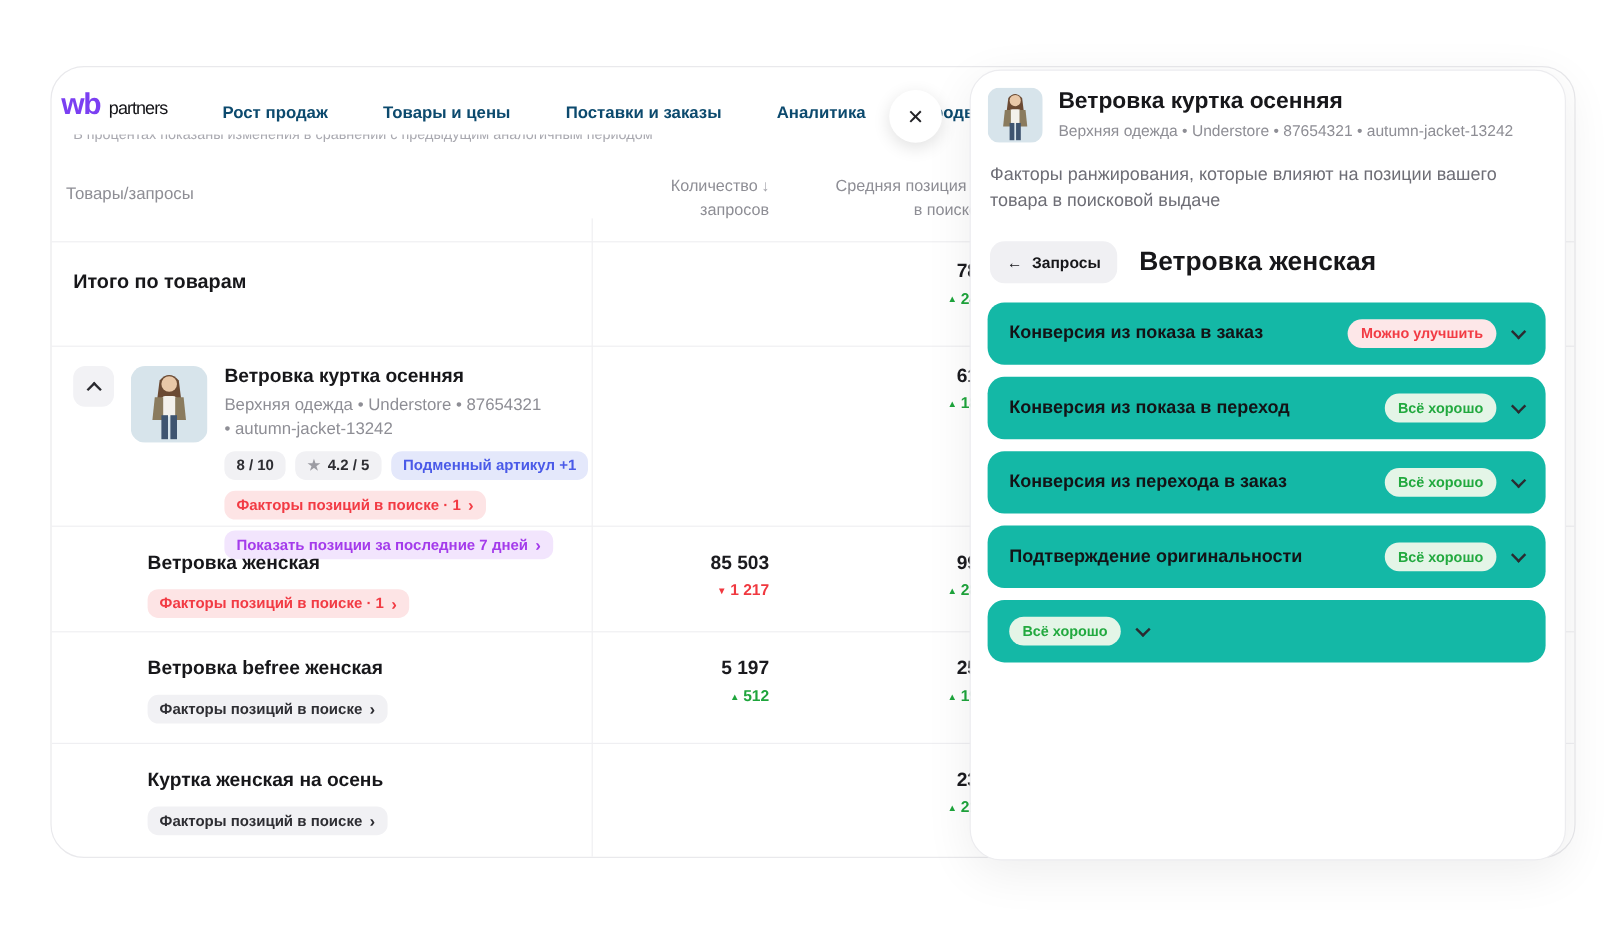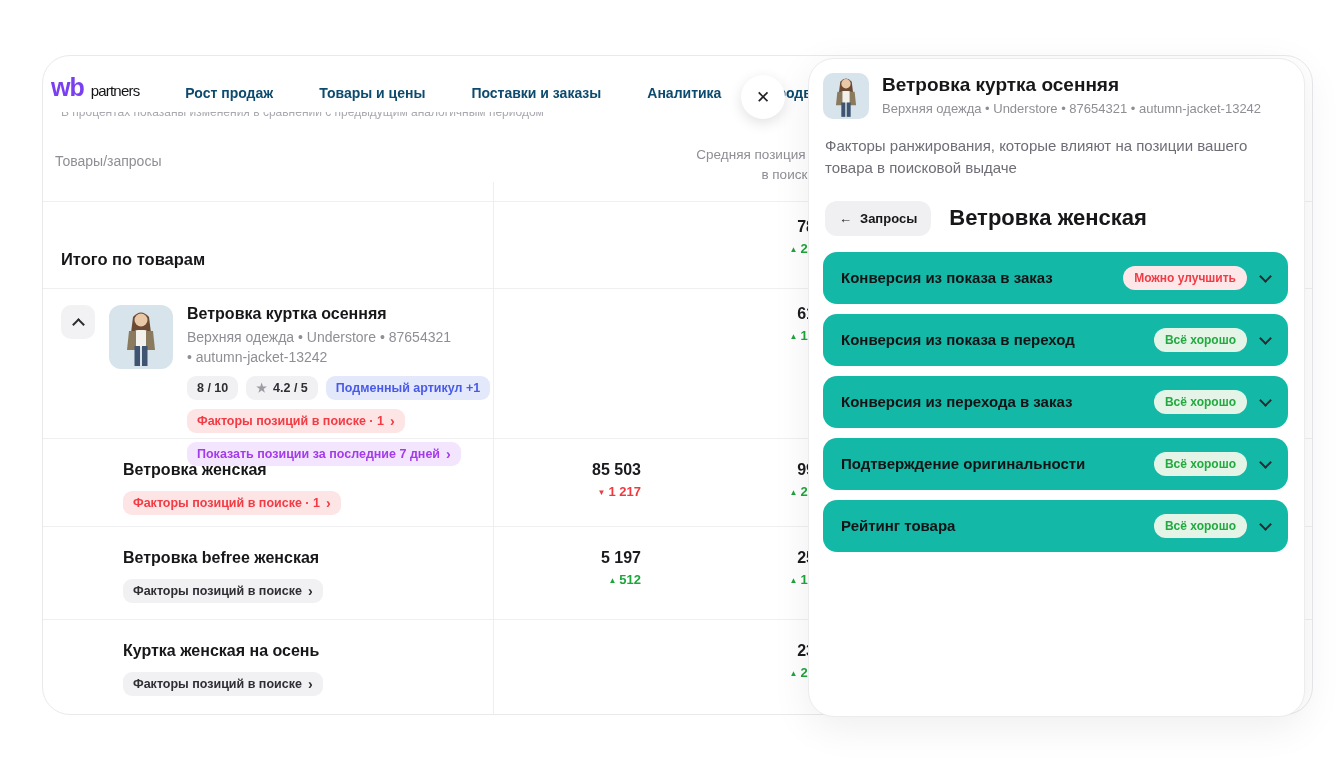--- a/index.html
+++ b/index.html
@@ -28,21 +28,21 @@
 
   .vdivider { position:absolute; left:450px; top:126px; bottom:0; width:1px; background:#efeff2; }
 
   .trow { position:relative; border-top:1px solid #efeff2; }
   .r-total { height:87px; }
   .r-product { height:150px; }
   .r-q1 { height:88px; }
   .r-q2 { height:93px; }
   .r-q3 { height:97px; }
 
-  .total-label { position:absolute; left:18px; top:48px; font-size:16.5px; font-weight:700; }
+  .total-label { position:absolute; left:18px; top:24px; font-size:16.5px; font-weight:700; }
 
   .cell2, .cell3 { position:absolute; text-align:right; top:16px; }
   .cell2 { left:420px; width:178px; }
   .cell3 { left:600px; width:172px; }
   .q-cell { top:22px; }
   .value-num { font-size:16px; font-weight:700; color:#1b1b1f; }
   .value-chg { font-size:13px; font-weight:600; margin-top:5px; }
   .up { color:#1ea53c; } .down { color:#f0383f; }
   .tri { font-size:8px; margin-right:3px; vertical-align:1px; }
 
@@ -111,20 +111,24 @@
     <span class="nav-item">Аналитика</span>
     <span class="nav-item">Продвижение</span>
   </div>
 
   <div class="note-clip">
     <span>В процентах показаны изменения в сравнении с предыдущим аналогичным периодом</span>
   </div>
 
   <div class="thead">
     <div class="th th1">Товары/запросы</div>
+    <div class="th th2">
+      <div><span>Количество</span><span class="sort-arrow">↓</span></div>
+      <div>запросов</div>
+    </div>
     <div class="th th3">
       <div><span>Средняя позиция</span><span class="sort-arrow">↓</span></div>
       <div>в поиске</div>
     </div>
   </div>
 
   <div class="vdivider"></div>
 
   <div class="trow r-total">
     <div class="total-label">Итого по товарам</div>
@@ -277,18 +281,17 @@
       <span class="factor-label">Конверсия из перехода в заказ</span>
       <span class="status-pill ok">Всё хорошо</span>
       <span class="chev c-down"></span>
     </div>
     <div class="factor">
       <span class="factor-label">Подтверждение оригинальности</span>
       <span class="status-pill ok">Всё хорошо</span>
       <span class="chev c-down"></span>
     </div>
     <div class="factor">
-      <span class="factor-label">Рейтинг товара</span>
       <span class="status-pill ok">Всё хорошо</span>
       <span class="chev c-down"></span>
     </div>
   </div>
 </div>
 
 </body></html>

